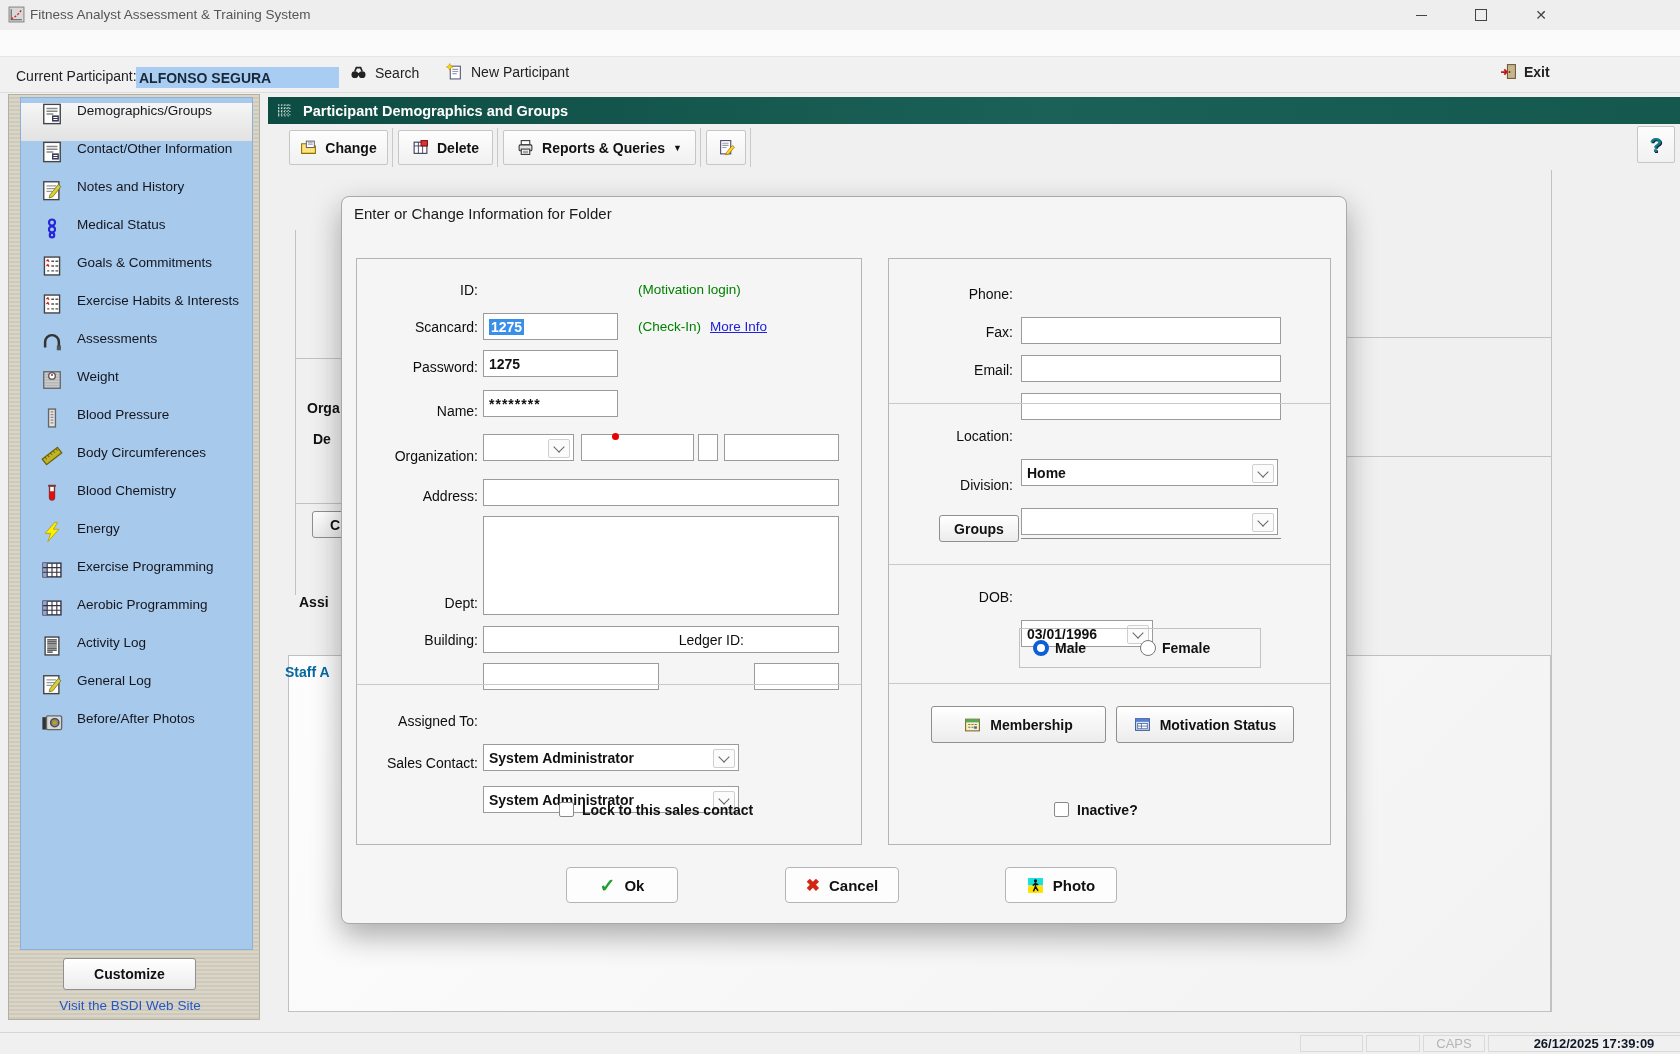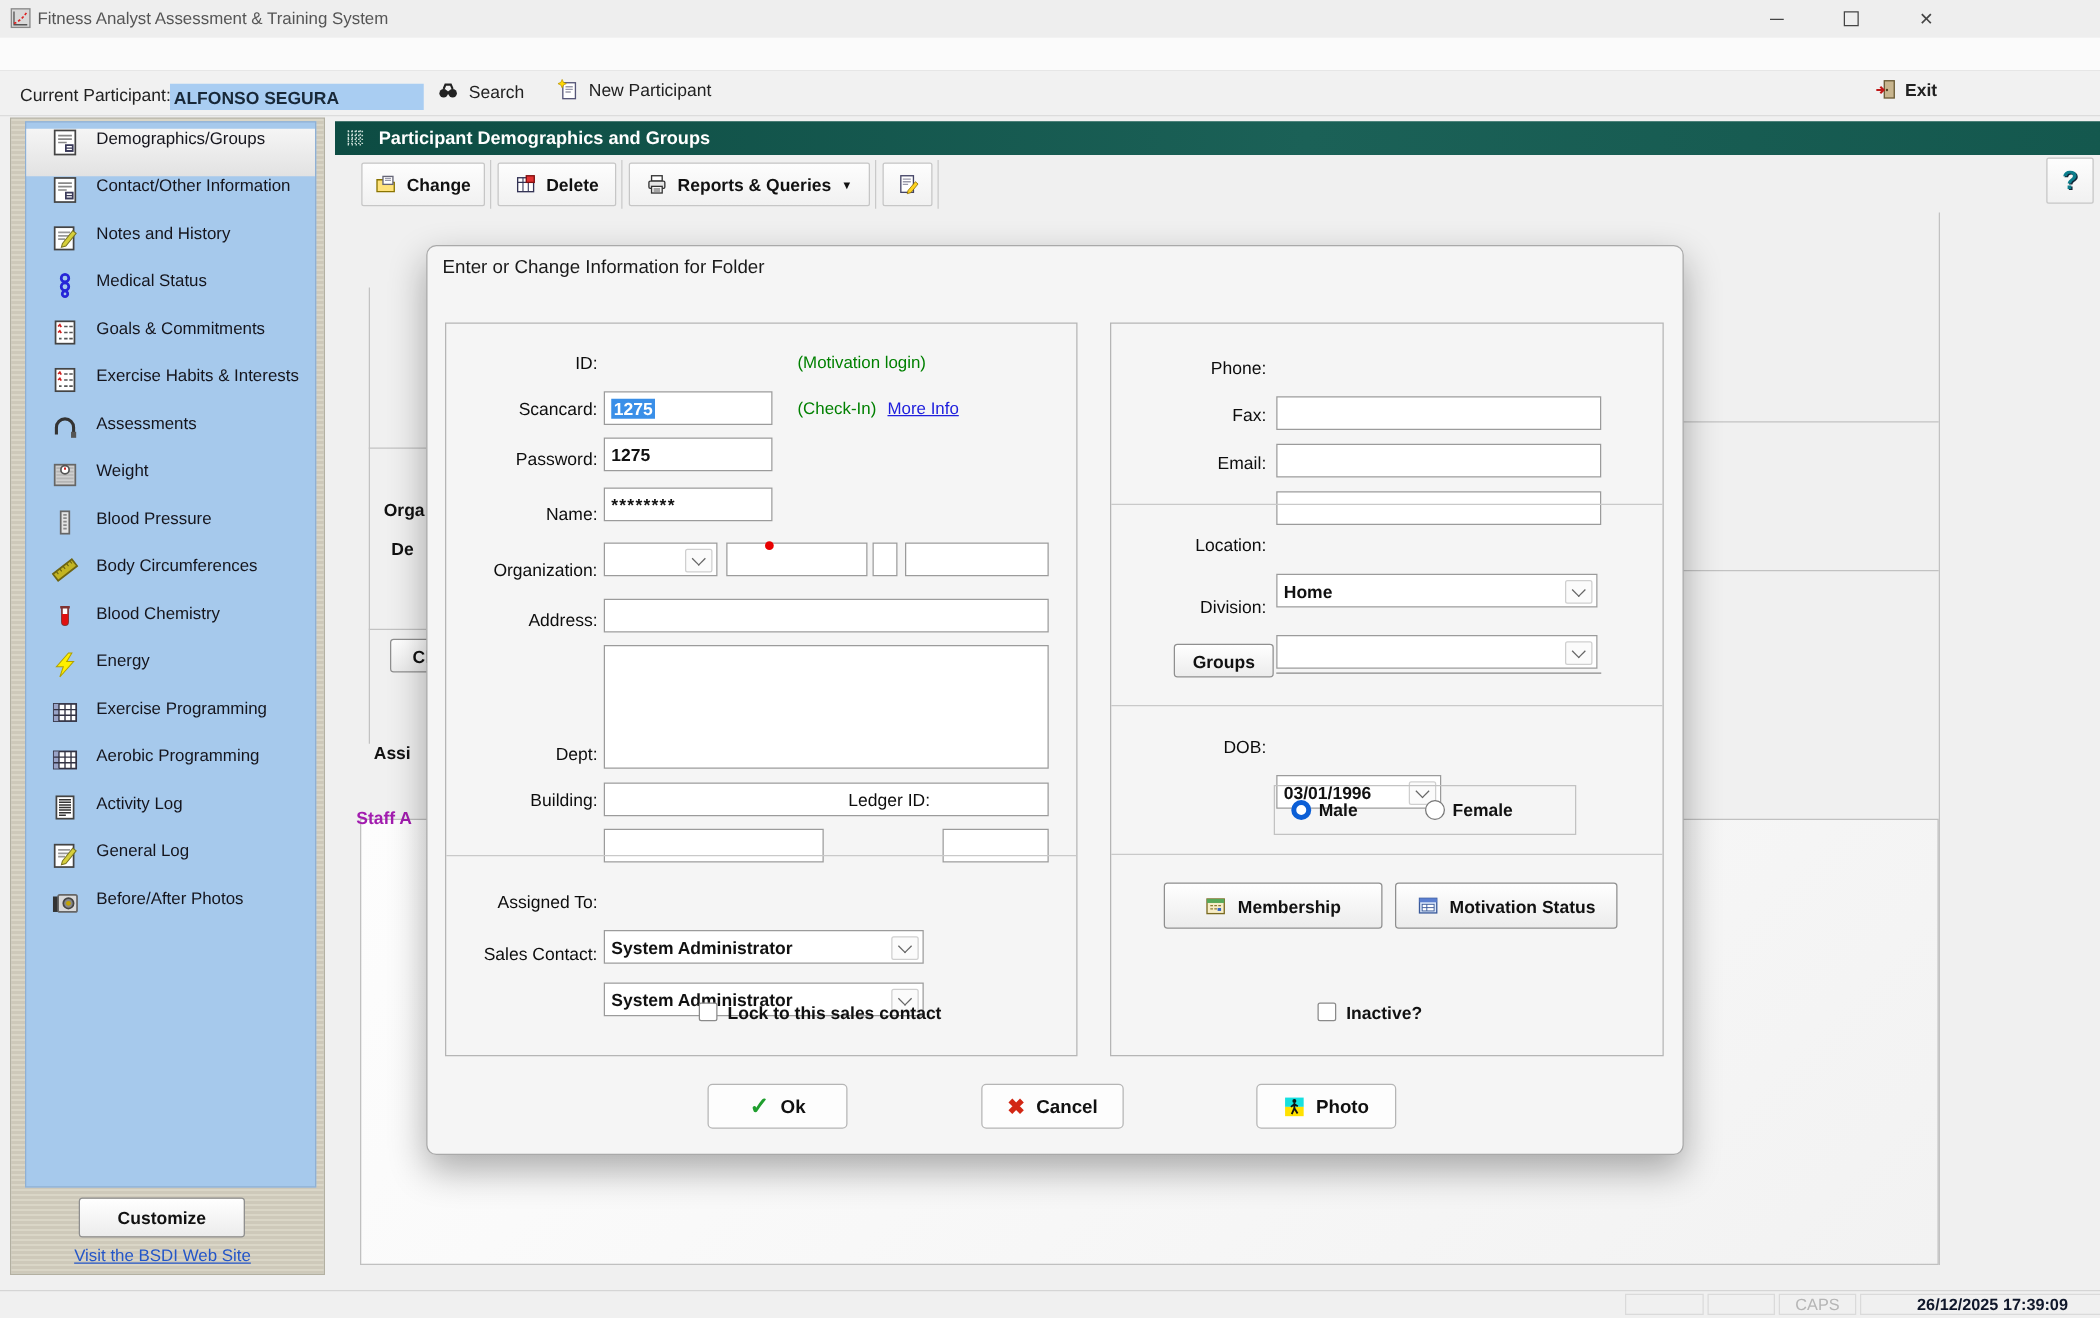--- a/index.html
+++ b/index.html
@@ -19,21 +19,21 @@
   
   .sideouter{left:8px;top:94px;width:252px;height:926px;border:1px solid #b3b0a1;
       background:repeating-linear-gradient(180deg,#dad6c7 0 2px,#cec9ba 2px 4px);box-sizing:border-box;}
   .sideinner{left:20px;top:97px;width:233px;height:853px;background:#a6c9ec;border:1px solid #8fb0d4;box-sizing:border-box;padding-top:5px;}
   .side-item{height:38px;display:flex;align-items:flex-start;gap:14px;padding-left:20px;font-size:13.5px;color:#15151d;}
   .side-item.sel{background:linear-gradient(#f5f5f5,#e2e2e2);}
   .ic{width:22px;height:22px;flex:none;}
   .ic16{width:17px;height:17px;flex:none;}
   .wbtn{background:linear-gradient(#ffffff,#ececec);border:1px solid #8f8f8f;border-radius:3px;
         font-weight:bold;font-size:14px;color:#111;display:flex;align-items:center;justify-content:center;box-sizing:border-box;}
-  .weblink{font-size:13.5px;color:#2456c8;text-decoration:underline;}
+  .weblink{font-size:13.5px;color:#2456c8;}
   
   .panelhdr{left:268px;top:97px;width:1412px;height:27px;background:linear-gradient(90deg,#0d4c43,#1b6157 55%,#14584e);
             display:flex;align-items:center;color:#fff;font-weight:bold;font-size:14.5px;gap:10px;padding-left:8px;box-sizing:border-box;}
   .cbtn{top:130px;height:35px;background:linear-gradient(#fdfdfd,#f1f1f1);border:1px solid #c6c6c6;border-radius:2px;
         display:flex;align-items:center;justify-content:center;gap:8px;font-weight:bold;font-size:14px;box-sizing:border-box;}
   .vsep{top:128px;width:1px;height:39px;background:#c9c9c9;}
   
   .frag{font-weight:bold;font-size:14px;color:#111;z-index:1;}
   .fline{background:#c2c2c2;z-index:1;}
   .staffbox{left:288px;top:655px;width:1263px;height:357px;border:1px solid #c0c0c0;
@@ -406,21 +406,21 @@
 <div class="abs fline" style="left:1551px;top:170px;width:1px;height:842px"></div>
 <div class="abs fline" style="left:1345px;top:337px;width:206px;height:1px"></div>
 <div class="abs fline" style="left:1345px;top:456px;width:206px;height:1px"></div>
 <span class="abs frag" style="left:307px;top:400px">Orga</span>
 <span class="abs frag" style="left:313px;top:431px">De</span>
 <div class="abs wbtn frag" style="left:312px;top:511px;width:44px;height:27px;justify-content:center;padding-left:6px">
     <span>Cl</span>
   </div>
 <span class="abs frag" style="left:299px;top:594px">Assi</span>
 <div class="abs staffbox"></div>
-<span class="abs frag" style="left:285px;top:646px;color:#a21caf;z-index:2">Staff A</span>
+<span class="abs frag" style="left:285px;top:664px;color:#0369a1;z-index:2">Staff A</span>
 
 <div class="abs dialog">
   <span class="abs dtitle">Enter or Change Information for Folder</span>
 
   <div class="abs gbox" style="left:14px;top:61px;width:506px;height:587px"></div>
   <div class="abs gbox" style="left:546px;top:61px;width:443px;height:587px"></div>
 
   <span class="abs lbl" style="left:6px;top:85px;width:130px">ID:</span>
   <div class="abs inp" style="left:141px;top:80px;width:135px">
       <span class="selhl">1275</span>

